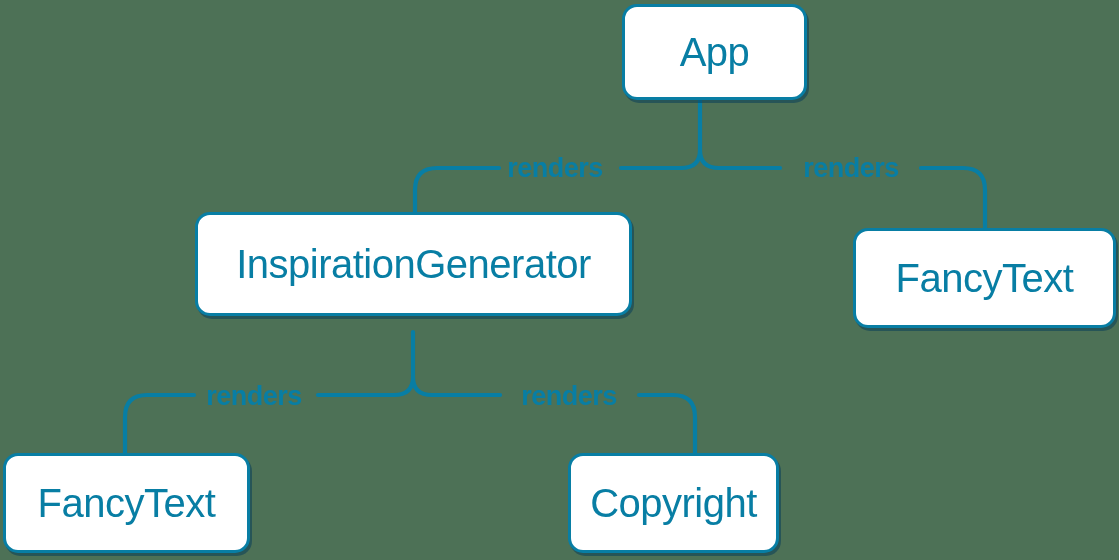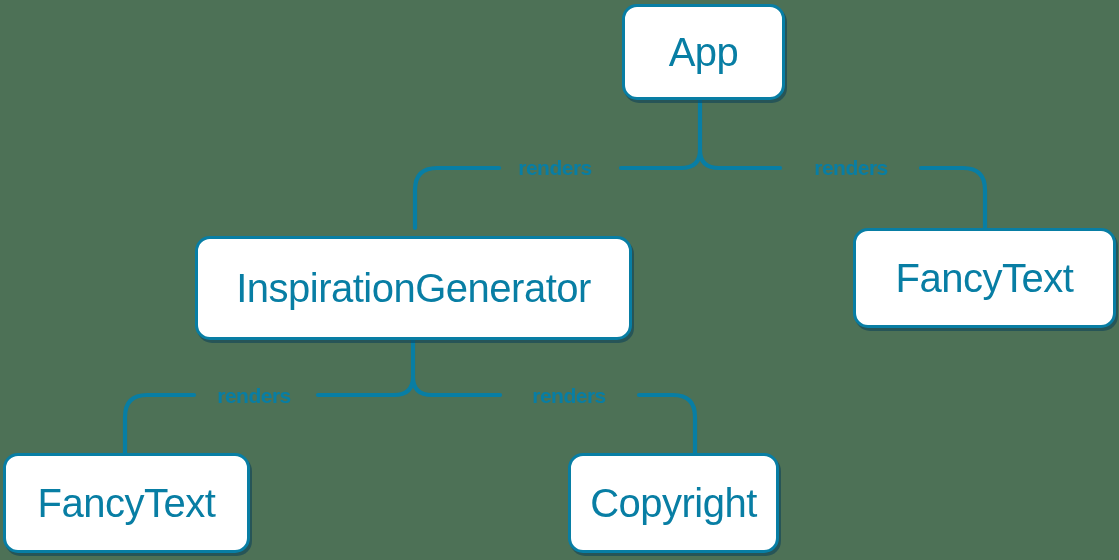--- a/index.html
+++ b/index.html
@@ -39,29 +39,29 @@
     color: #087ea4;
     font-size: 40px;
     font-weight: 500;
     letter-spacing: -0.5px;
     white-space: nowrap;
   }
   .edge-label {
     position: absolute;
     transform: translate(-50%, -50%);
     color: #087ea4;
-    font-size: 21px;
+    font-size: 27px;
     font-weight: 700;
     letter-spacing: -0.5px;
     white-space: nowrap;
     text-align: center;
   }
   
-  .node-app                  { left: 622px; top: 4px;   width: 163px; height: 96px; }
-  .node-inspiration-generator{ left: 195px; top: 236px; width: 437px; height: 104px; }
+  .node-app                  { left: 622px; top: 4px;   width: 185px; height: 96px; }
+  .node-inspiration-generator{ left: 195px; top: 212px; width: 437px; height: 104px; }
   .node-fancy-text-right     { left: 853px; top: 228px; width: 263px; height: 100px; }
   .node-fancy-text-left      { left: 3px;   top: 453px; width: 247px; height: 100px; }
   .node-copyright            { left: 568px; top: 453px; width: 211px; height: 100px; }
   
   .edge-label-1 { left: 555px; top: 168px; }
   .edge-label-2 { left: 851px; top: 168px; }
   .edge-label-3 { left: 254px; top: 396px; }
   .edge-label-4 { left: 569px; top: 396px; }
 </style>
 </head>

